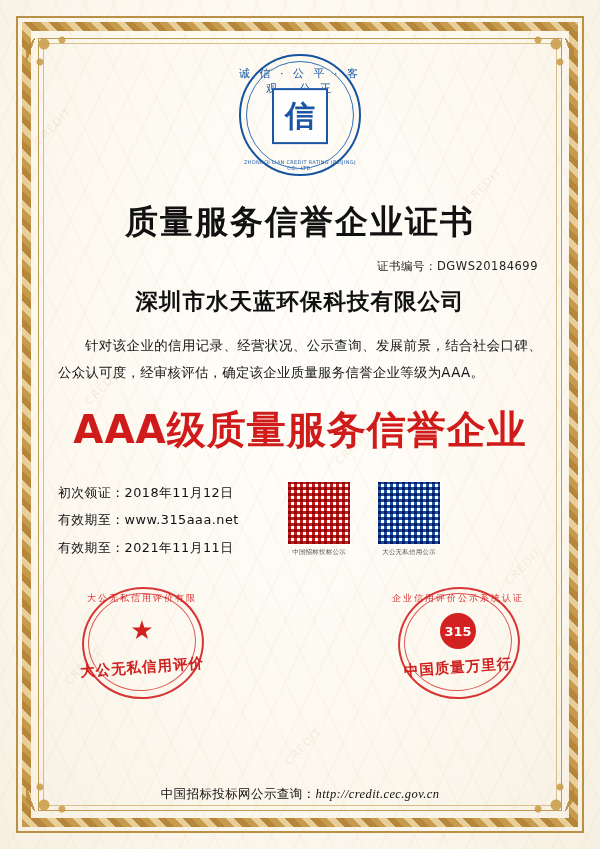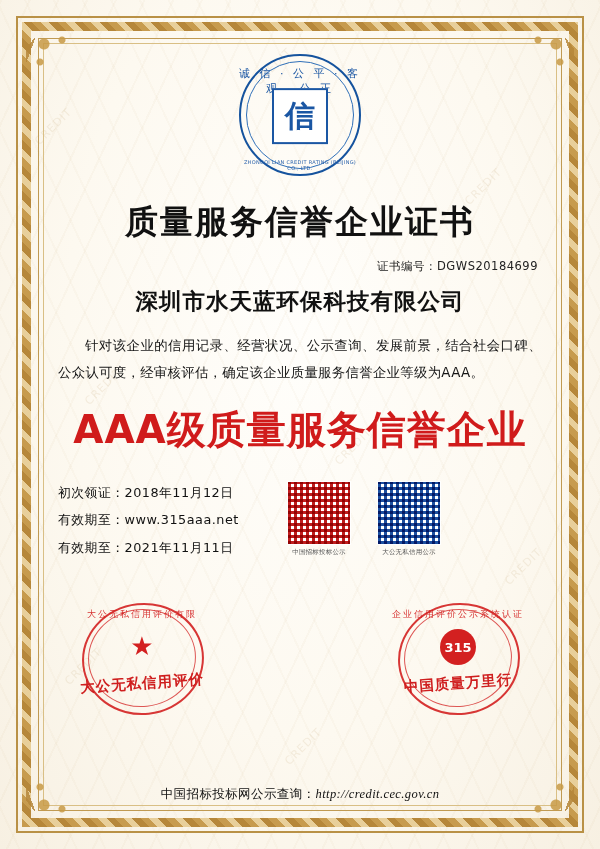--- a/index.html
+++ b/index.html
@@ -176,21 +176,21 @@
       repeating-linear-gradient(0deg,#c01d1d 0 3px,#fff 3px 6px),
       repeating-linear-gradient(90deg,#c01d1d 0 3px,#fff 3px 6px);
     background-blend-mode:multiply;
   }
   .qr-cap{
     font-size:6.5px;color:#555;margin-top:3px;letter-spacing:.2px;
   }
   
   .stamps{
     display:flex;justify-content:space-between;
-    margin-top:42px;padding:0 18px;
+    margin-top:26px;padding:0 18px;
   }
   .stamp{
     position:relative;width:132px;height:112px;
   }
   .stamp .oval{
     position:absolute;left:6px;top:0;width:118px;height:108px;
     border:2.2px solid #d32020;border-radius:50%;
     transform:rotate(-6deg);
     opacity:.9;
   }

